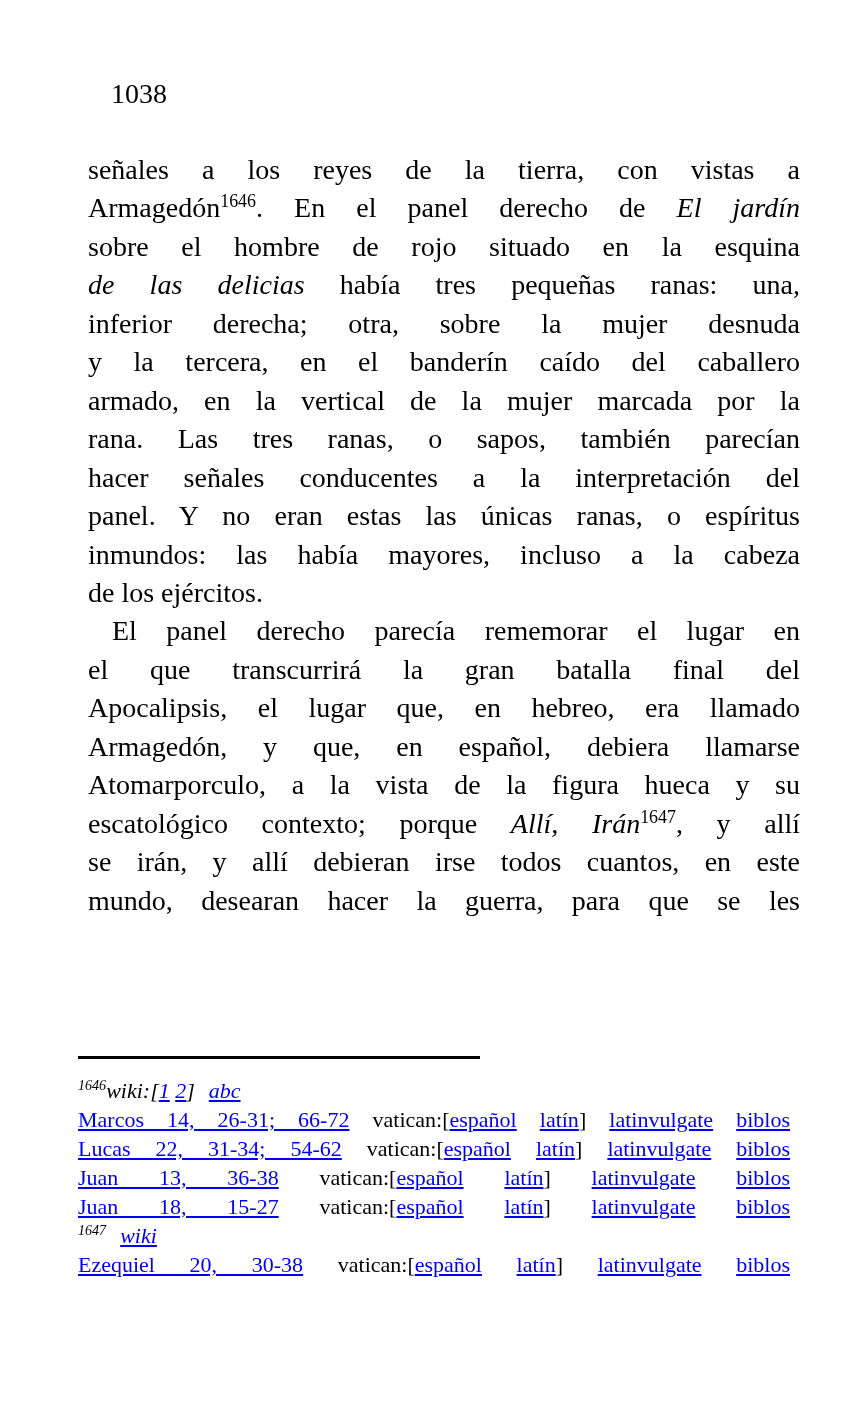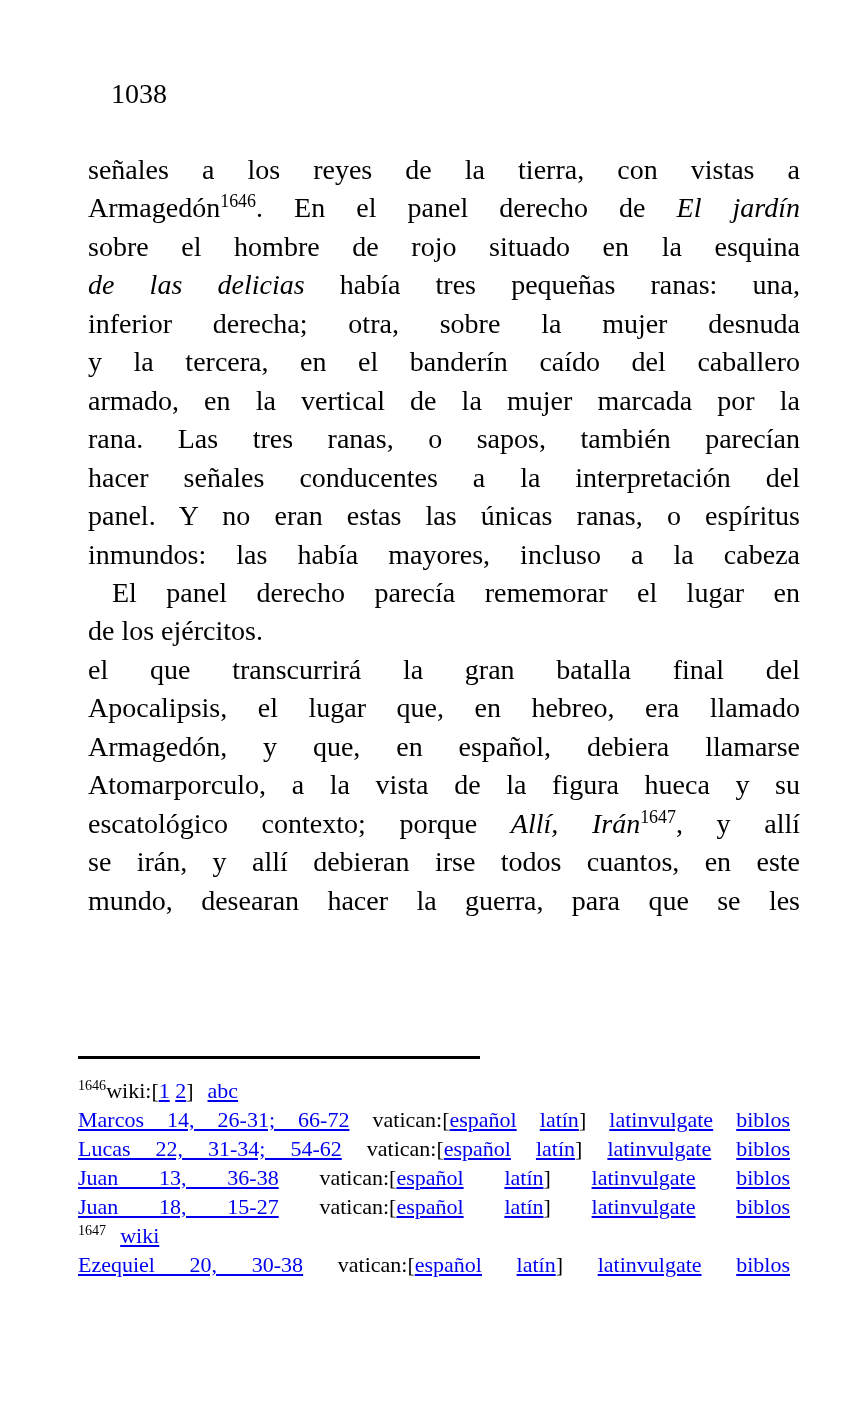--- a/index.html
+++ b/index.html
@@ -64,20 +64,21 @@
     font-size: 22px;
     line-height: 29px;
   }
   .fline {
     text-align: justify;
     text-align-last: justify;
   }
   .fline.left-last {
     text-align: left;
     text-align-last: left;
+    font-style: italic;
   }
   .gap { margin-left: 14px; }
   .lnk {
     color: var(--link-color, #0000ee);
     text-decoration: underline;
     cursor: pointer;
   }
 </style>
 </head>
 <body>
@@ -89,22 +90,22 @@
       <div class="bline"><span>Armagedón</span><span class="sup">1646</span><span>. En el panel derecho de </span><span class="it">El jardín</span></div>
       <div class="bline"><span>sobre el hombre de rojo situado en la esquina</span></div>
       <div class="bline"><span class="it">de las delicias</span><span> había tres pequeñas ranas: una,</span></div>
       <div class="bline"><span>inferior derecha; otra, sobre la mujer desnuda</span></div>
       <div class="bline"><span>y la tercera, en el banderín caído del caballero</span></div>
       <div class="bline"><span>armado, en la vertical de la mujer marcada por la</span></div>
       <div class="bline"><span>rana. Las tres ranas, o sapos, también parecían</span></div>
       <div class="bline"><span>hacer señales conducentes a la interpretación del</span></div>
       <div class="bline"><span>panel. Y no eran estas las únicas ranas, o espíritus</span></div>
       <div class="bline"><span>inmundos: las había mayores, incluso a la cabeza</span></div>
+      <div class="bline left-last"><span>de los ejércitos.</span></div>
       <div class="bline indent"><span>El panel derecho parecía rememorar el lugar en</span></div>
-      <div class="bline left-last"><span>de los ejércitos.</span></div>
       <div class="bline"><span>el que transcurrirá la gran batalla final del</span></div>
       <div class="bline"><span>Apocalipsis, el lugar que, en hebreo, era llamado</span></div>
       <div class="bline"><span>Armagedón, y que, en español, debiera llamarse</span></div>
       <div class="bline"><span>Atomarporculo, a la vista de la figura hueca y su</span></div>
       <div class="bline"><span>escatológico contexto; porque </span><span class="it">Allí, Irán</span><span class="sup">1647</span><span>, y allí</span></div>
       <div class="bline"><span>se irán, y allí debieran irse todos cuantos, en este</span></div>
       <div class="bline"><span>mundo, desearan hacer la guerra, para que se les</span></div>
     </div>
   <div class="fn-rule"></div>
   <div class="footnotes" id="footnotes">

